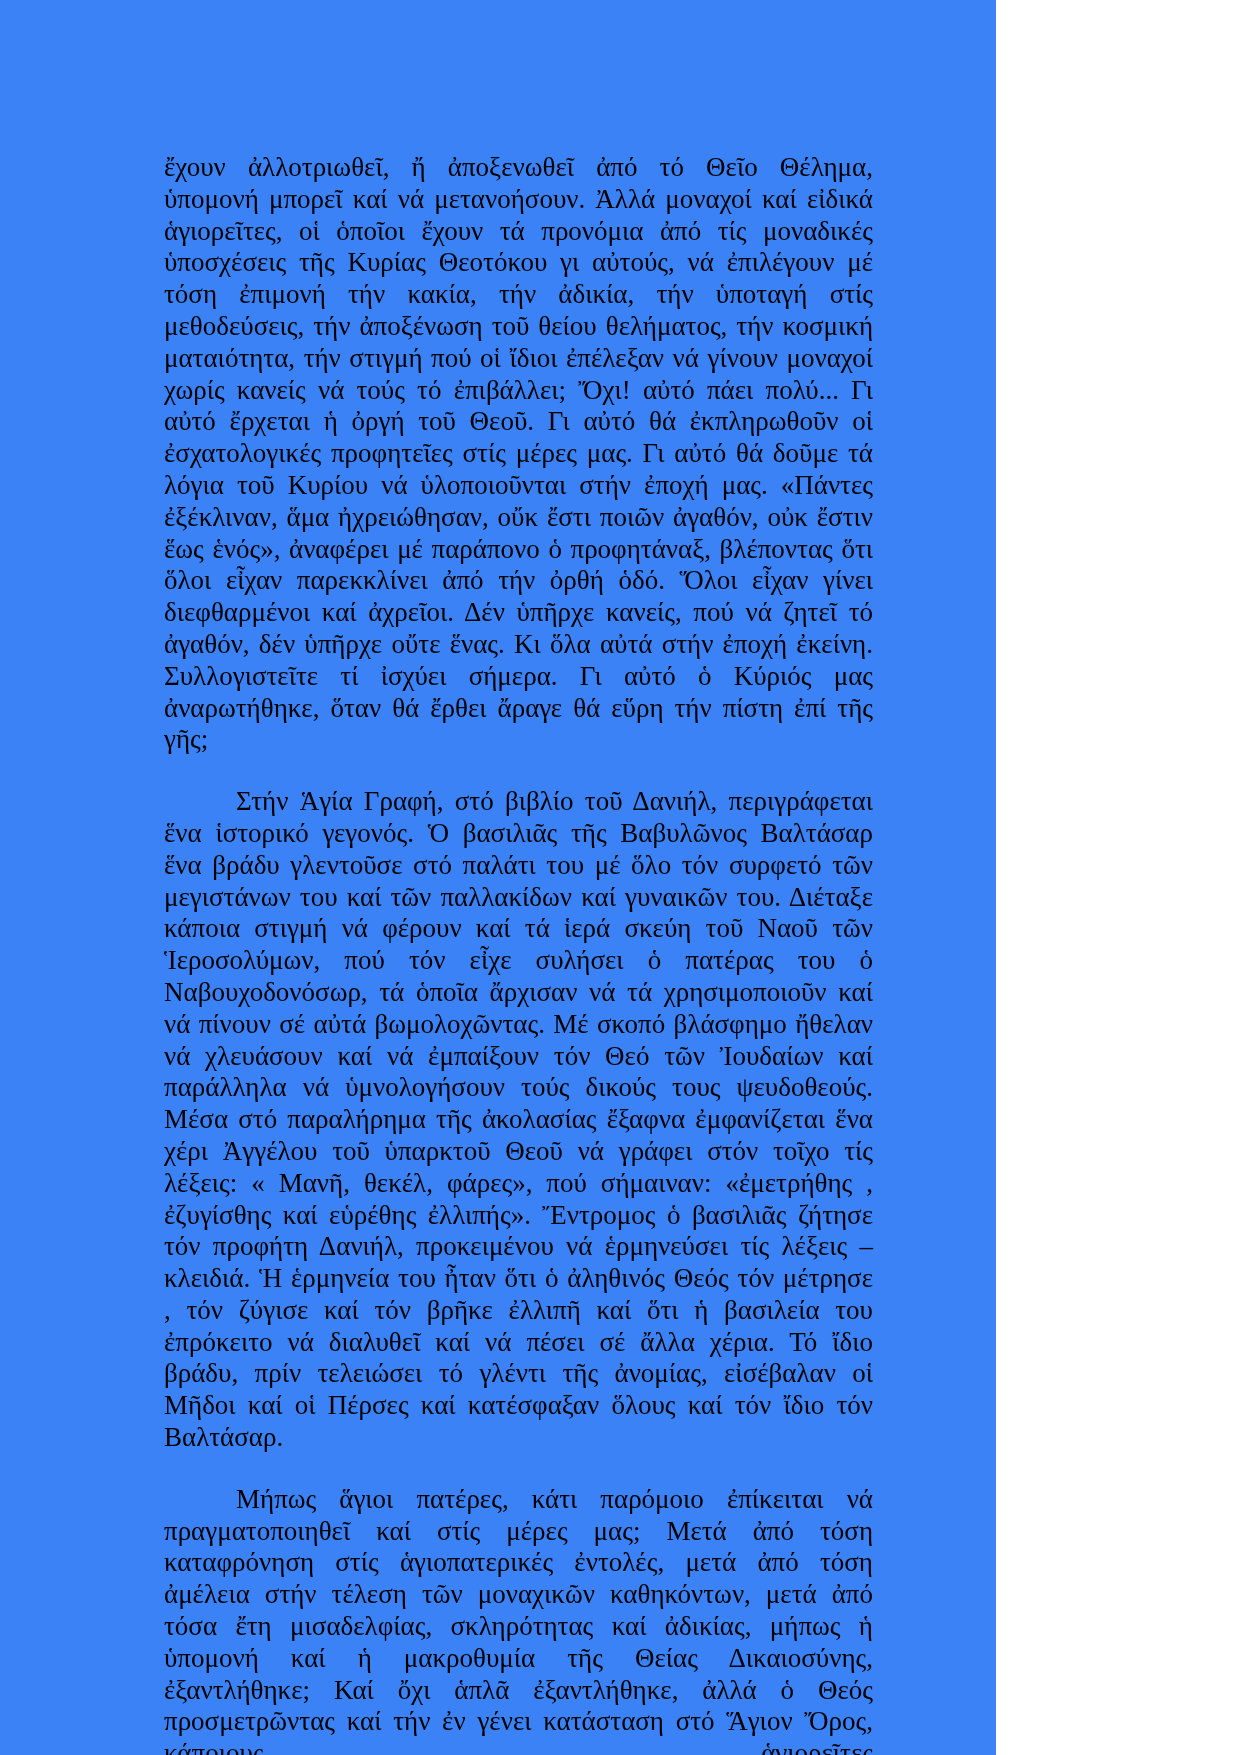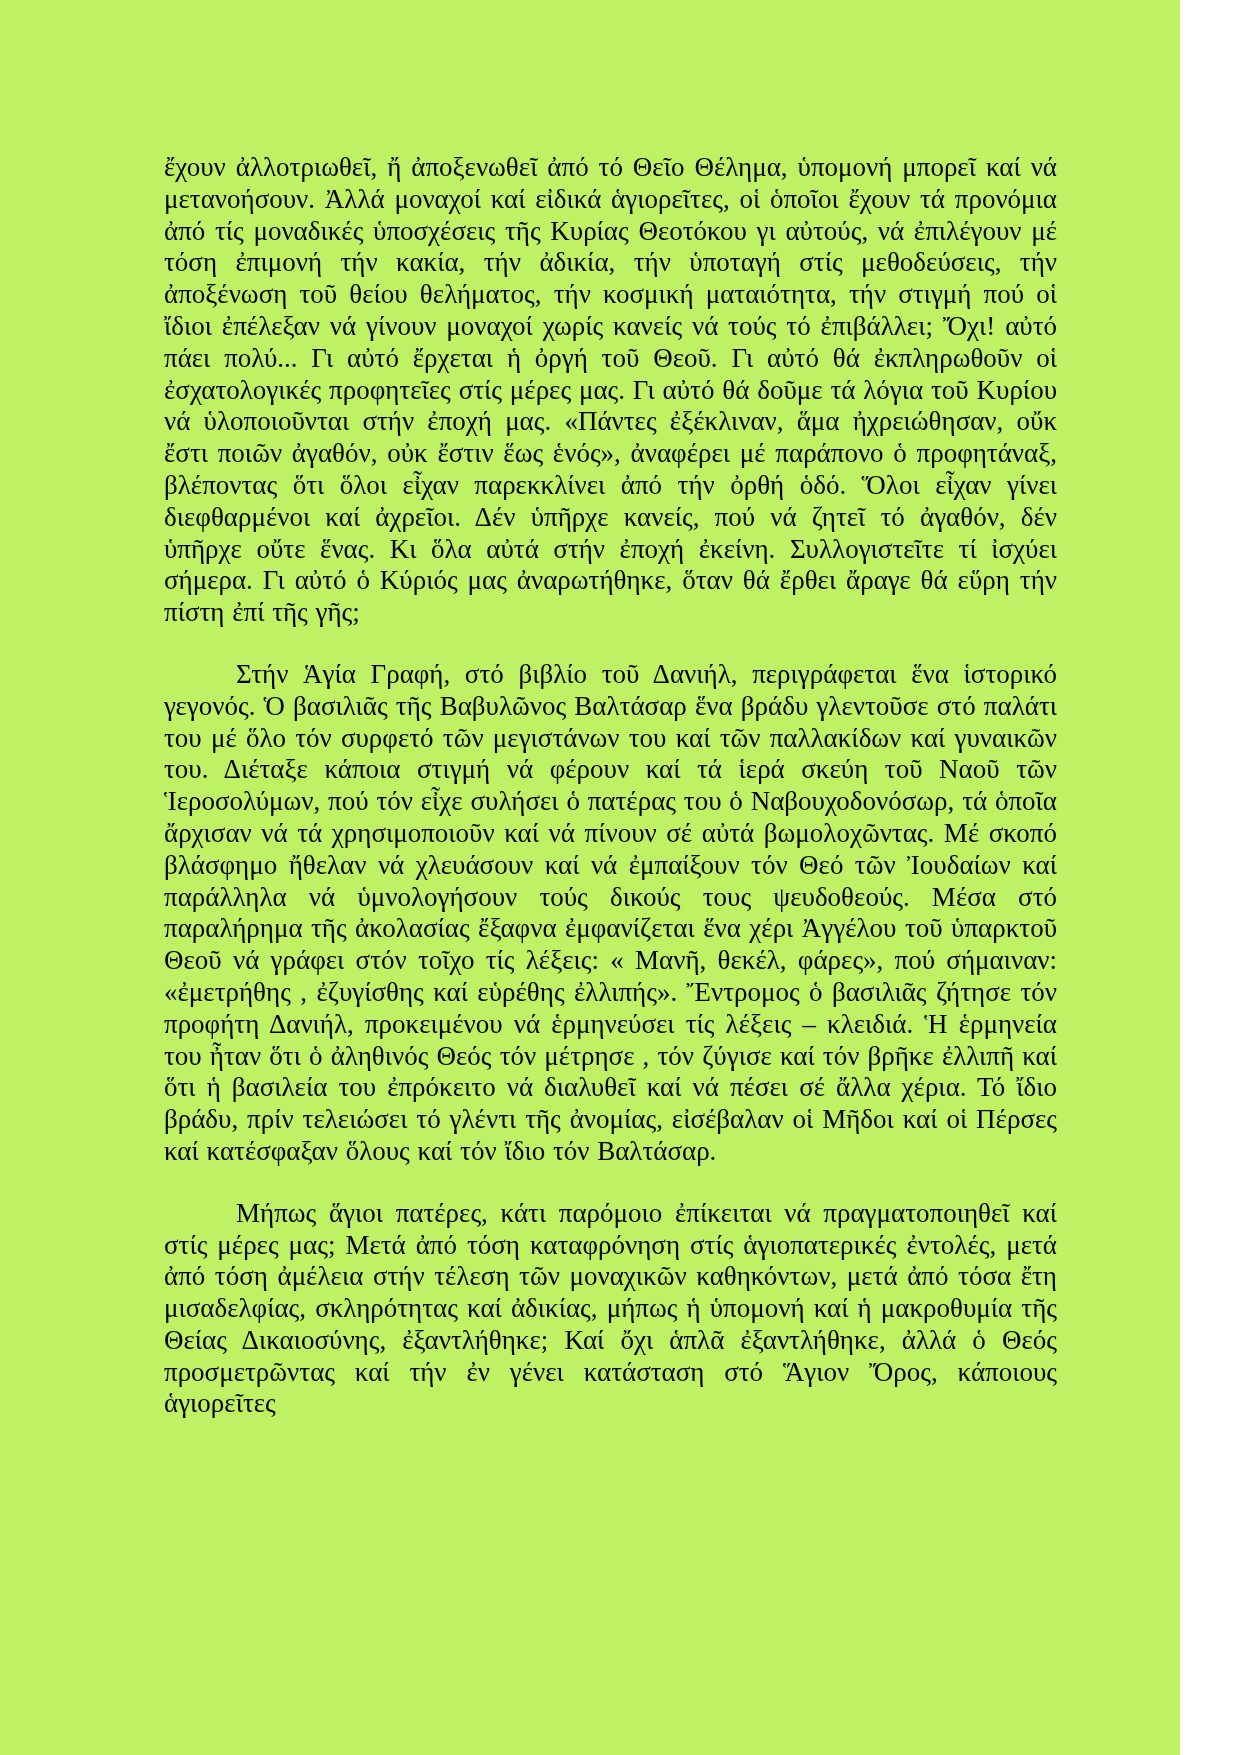--- a/index.html
+++ b/index.html
@@ -7,24 +7,24 @@
     padding: 0;
     background: #ffffff;
   }
   body {
     width: 1240px;
     height: 1755px;
     overflow: hidden;
   }
   .page {
     box-sizing: border-box;
-    width: 1180px;
+    width: 996px;
     height: 1755px;
     padding: 152px 123px 0 164px;
-    background: #bef264;
+    background: #3b82f6;
     color: #000000;
     font-family: "Liberation Serif", "DejaVu Serif", serif;
     font-size: 27px;
     line-height: 31.8px;
     text-align: justify;
   }
   .page p {
     margin: 0;
     word-spacing: 1px;
   }

